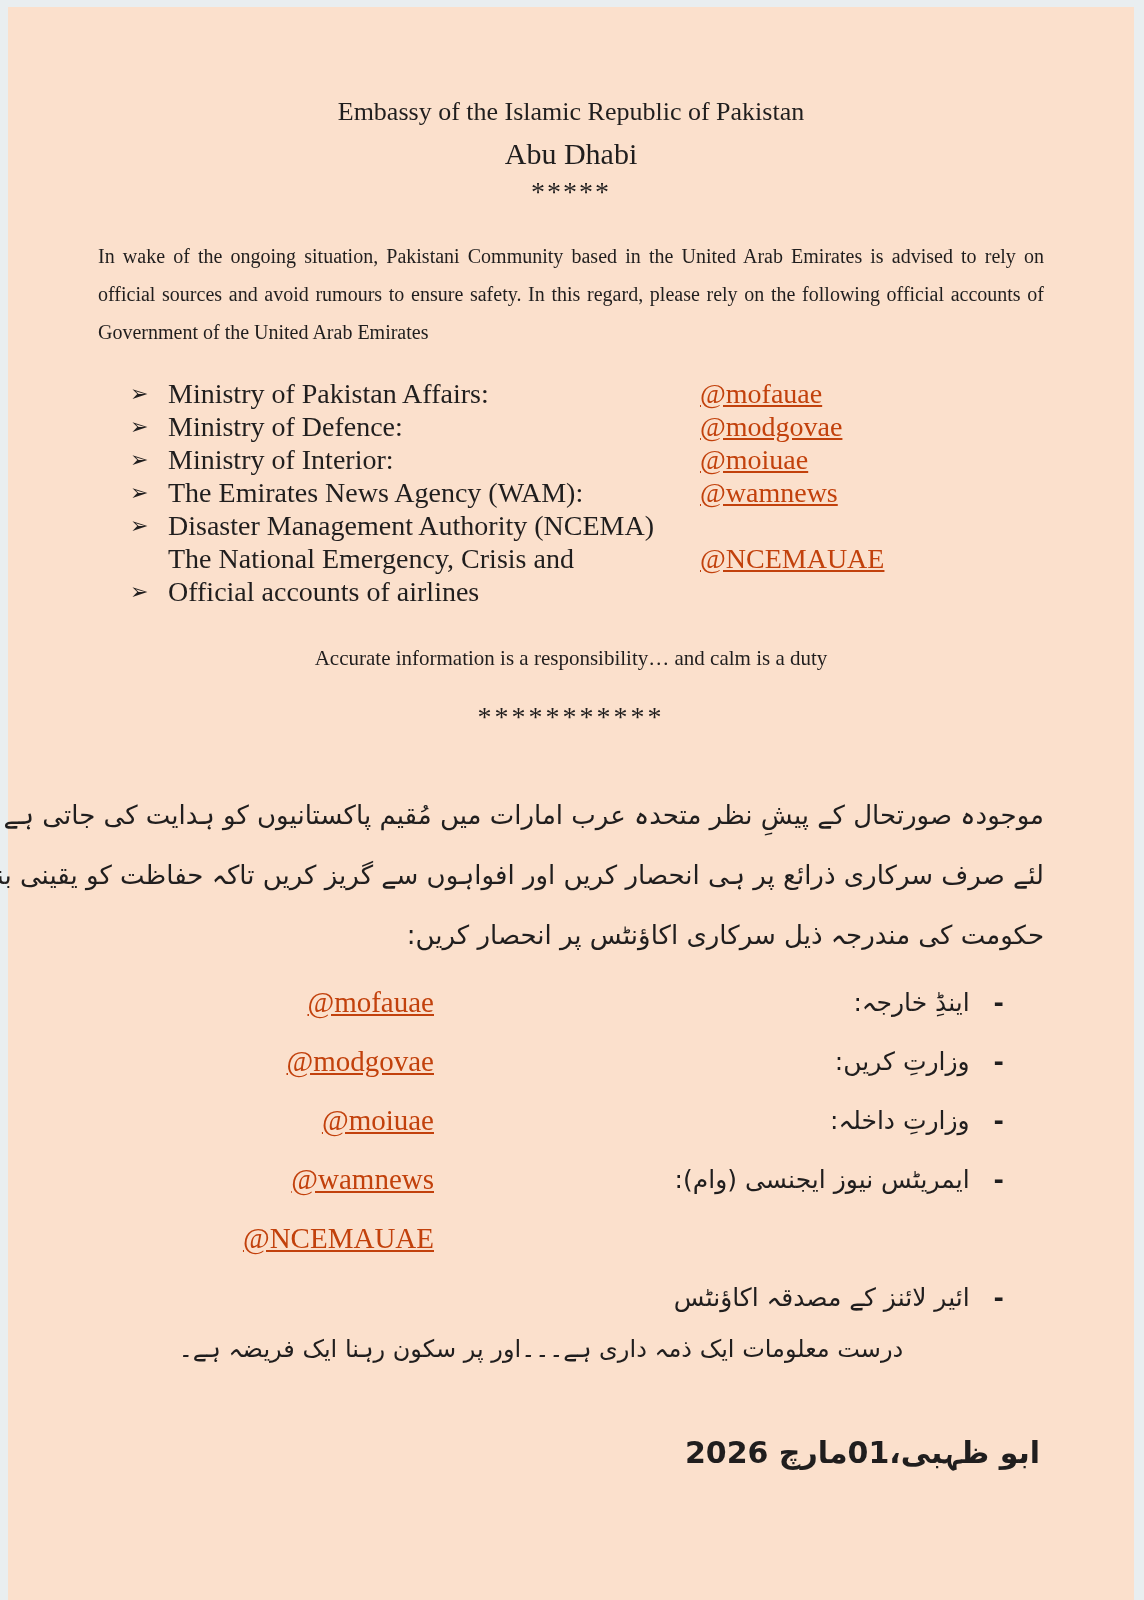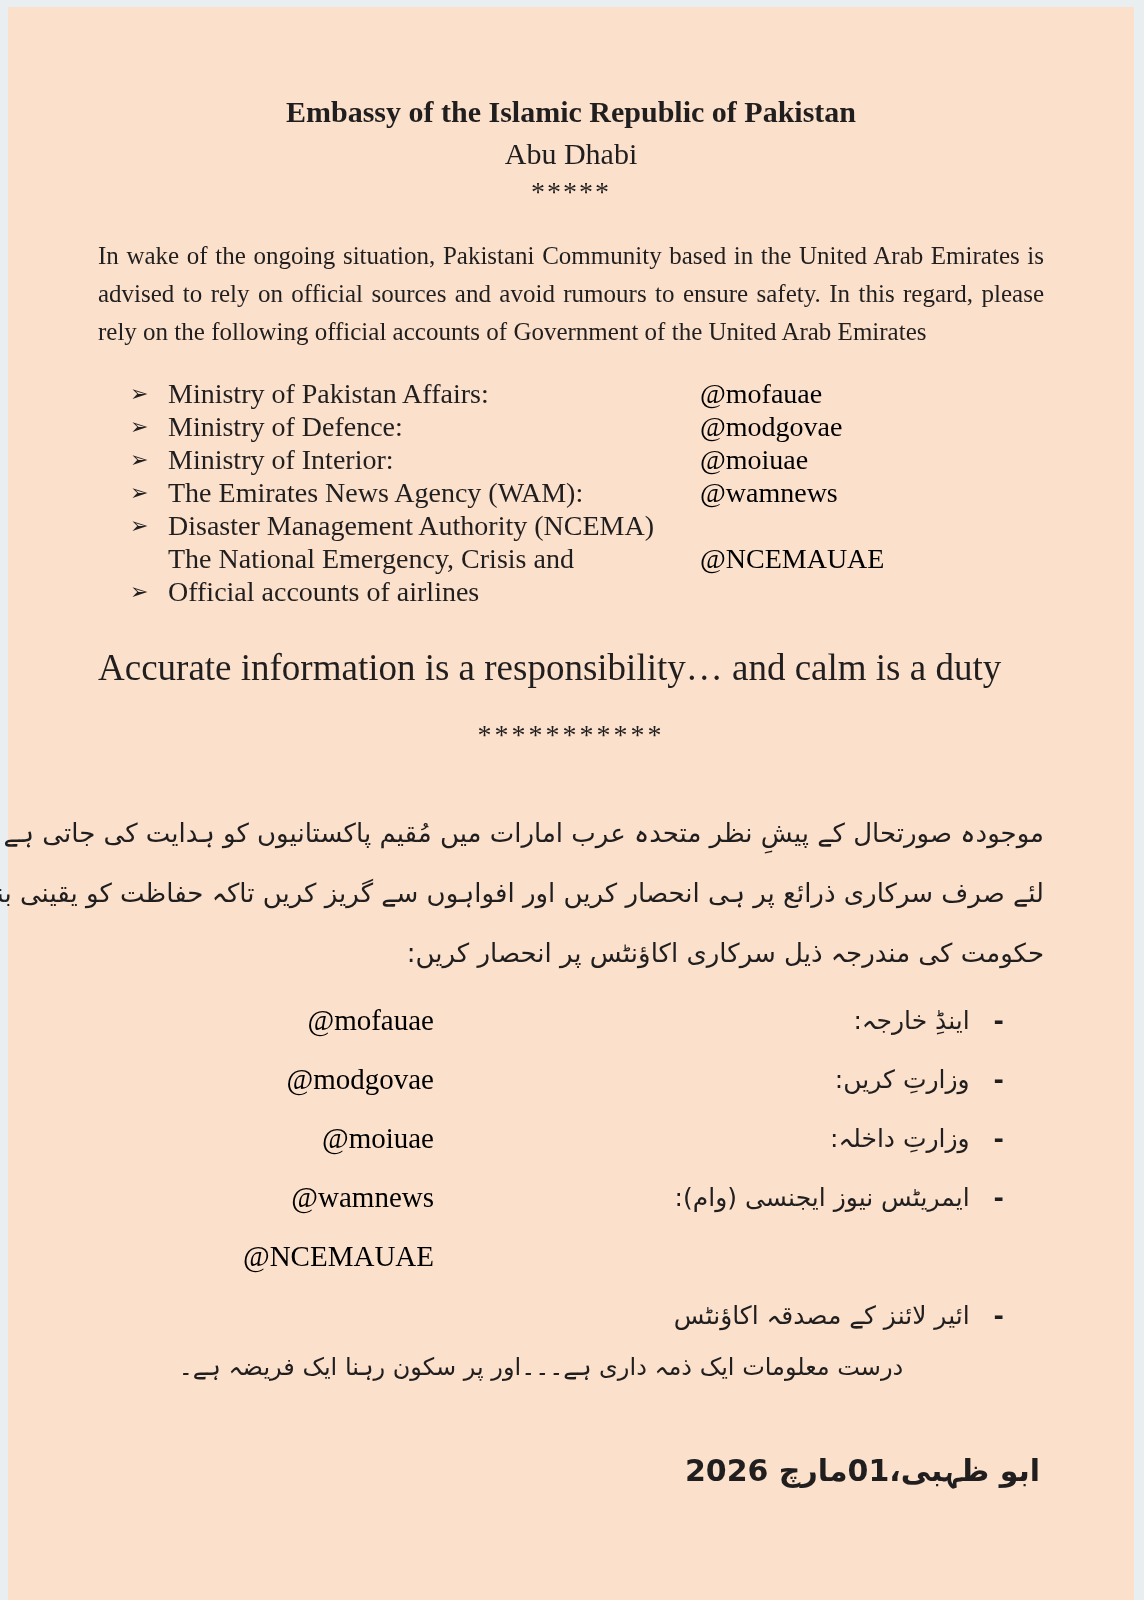--- a/index.html
+++ b/index.html
@@ -13,47 +13,48 @@
   .page{
     position:absolute;
     left:8px; top:7px; right:10px; bottom:0;
     background:#fbe0cc;
     color:#201e1e;
     padding:0 90px;
     box-sizing:border-box;
   }
   
   .header{margin-top:84px;text-align:center;}
-  .header .t1{font-size:30px;line-height:42px;font-weight:bold;}
+  .header .t1{font-size:26px;line-height:42px;}
   .header .t2{font-size:30px;line-height:42px;}
   .header .stars{font-size:28px;line-height:34px;letter-spacing:2px;}
   
   .intro{
     margin-top:28px;
-    font-size:25px;line-height:38px;
+    font-size:20px;line-height:38px;
     text-align:justify;
   }
   
   .accounts{margin-top:26px;padding-left:32px;}
   .acc-row{
     display:grid;
     grid-template-columns:38px 532px 1fr;
     align-items:start;
     font-size:28px;line-height:33px;
   }
   .acc-row .bullet{font-family:"DejaVu Sans",sans-serif;font-size:22px;line-height:33px;}
   .acc-row .handle-cell{justify-self:start;}
   .acc-row.two-line .handle-cell{align-self:end;}
   a.handle{
-    color:#000000;
+    color:#c2410c;
+    text-decoration:underline;
     cursor:pointer;
     margin-top:32px;
   }
   
-  .tagline{margin-top:38px;font-size:37px;}
+  .tagline{margin-top:38px;text-align:center;font-size:21px;}
   .sep-stars{margin-top:30px;text-align:center;font-size:28px;letter-spacing:3px;}
   
   .urdu{font-family:"DejaVu Sans",sans-serif;}
   .urdu-para{
     margin-top:52px;
     direction:rtl;
     text-align:right;
     font-size:26px;line-height:60px;
   }
   .urdu-para .uline{white-space:nowrap;}

